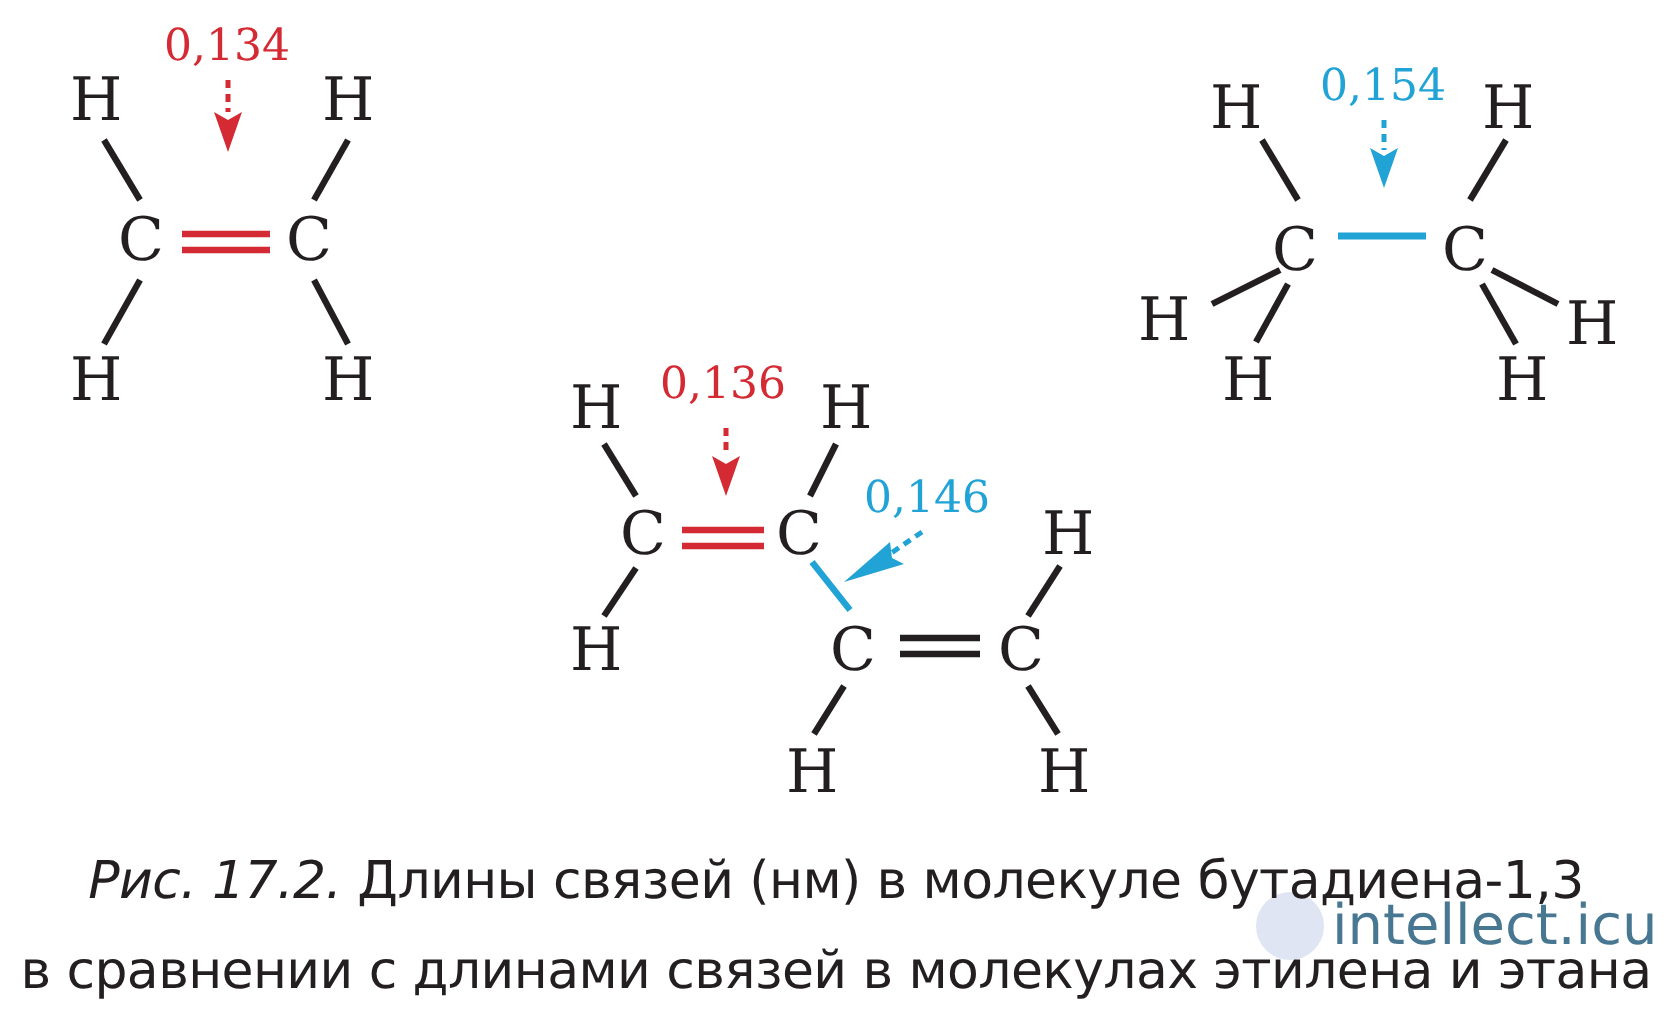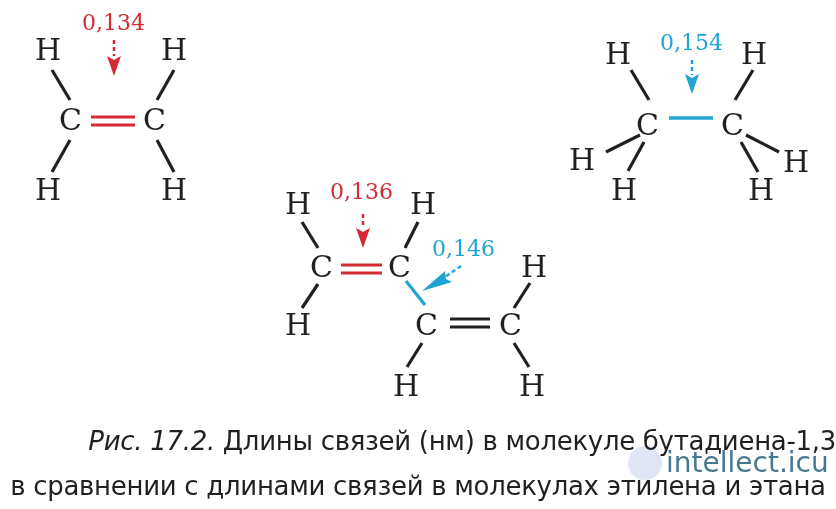--- a/index.html
+++ b/index.html
@@ -5,21 +5,21 @@
   html, body { margin:0; padding:0; background:#ffffff; }
   body { width:836px; height:509px; position:relative; overflow:hidden; }
   svg { position:absolute; left:0; top:0; }
   .atom { font-family:"DejaVu Serif","Liberation Serif",serif; font-size:30px; fill:#231f20; }
   .lbl { font-family:"DejaVu Serif","Liberation Serif",serif; font-size:22px; }
   .red { fill:#d42a33; }
   .blue { fill:#21a3d6; }
   .bond { stroke:#231f20; stroke-width:3.2; stroke-linecap:butt; }
   .caption { position:absolute; left:0; width:836px; text-align:center;
     font-family:"DejaVu Sans","Liberation Sans",sans-serif; font-size:26px; color:#231f20; letter-spacing:-0.3px; }
-  .cap1 { top:426px;text-align:right; }
+  .cap1 { top:426px; }
   .cap2 { top:471px; }
   .cap1 i { font-style:italic; }
   .wm { position:absolute; left:666px; top:446px; font-family:"DejaVu Sans","Liberation Sans",sans-serif;
     font-size:28px; color:#0c4a6e; opacity:0.75; }
   .wm-logo { position:absolute; left:628px; top:446px; width:34px; height:34px; border-radius:50%; background:#c9d3ea; opacity:0.6; }
 </style>
 </head>
 <body>
 
 <svg width="836" height="420" viewBox="0 0 836 420">

